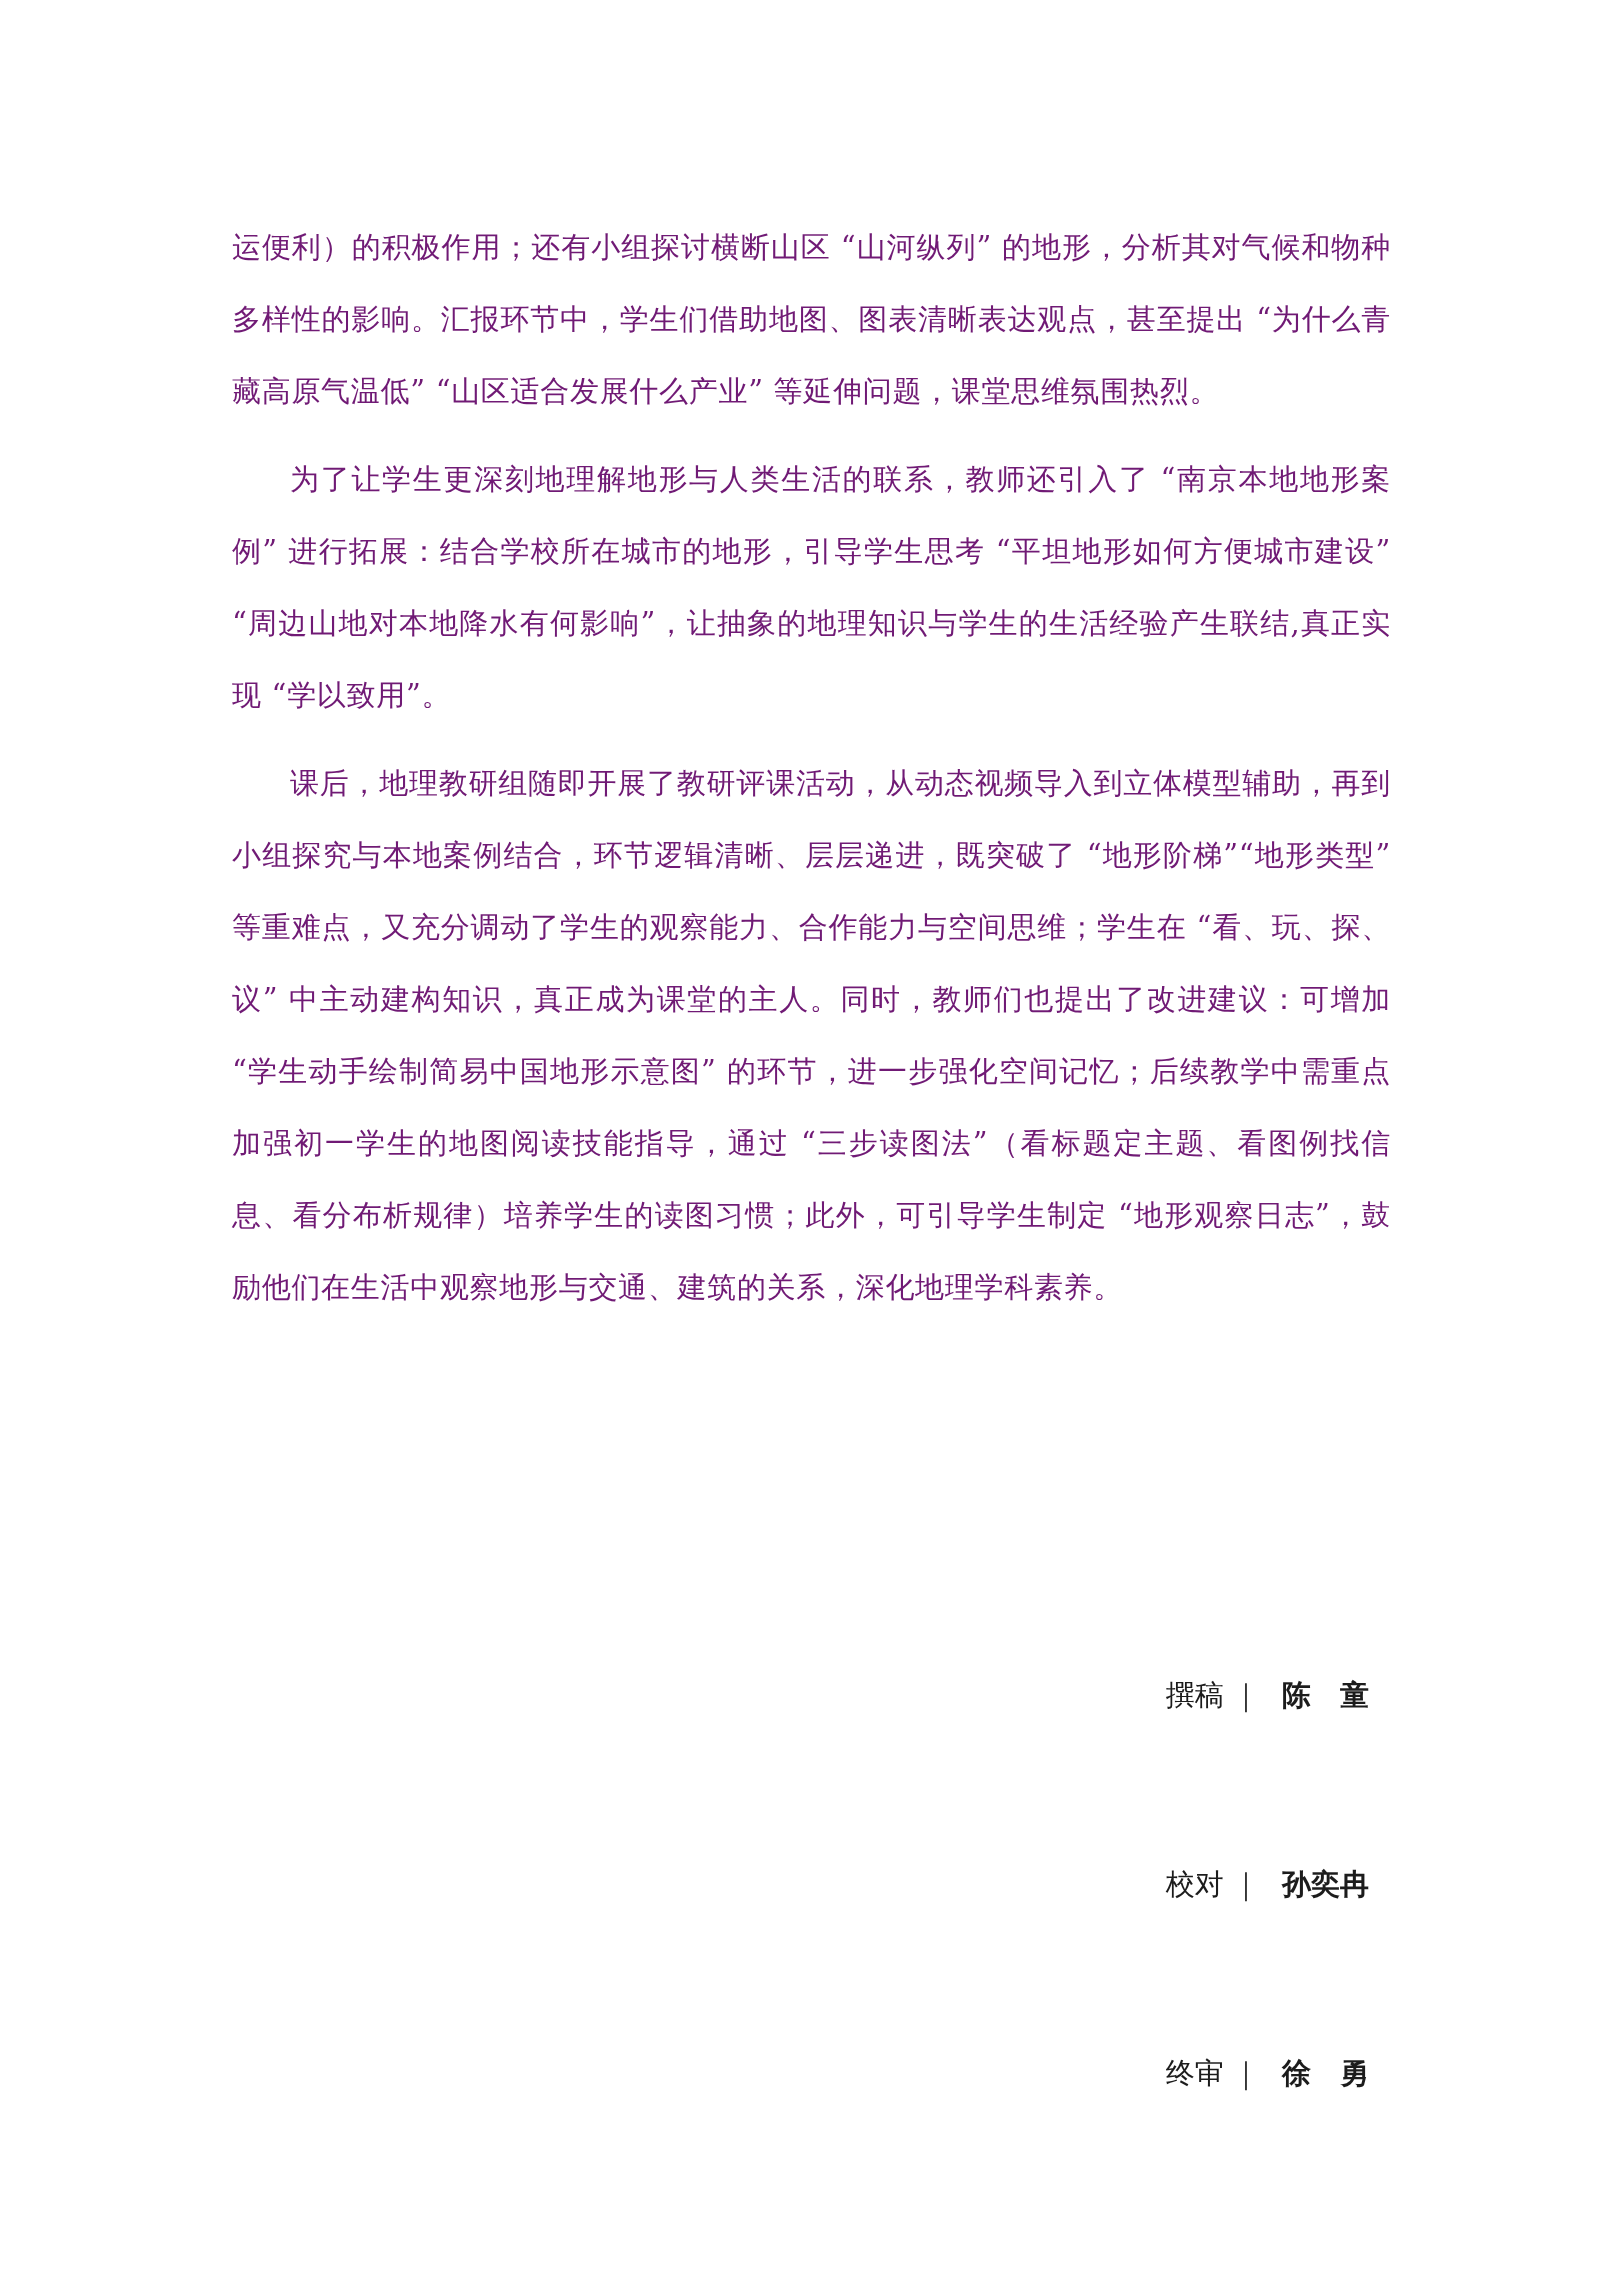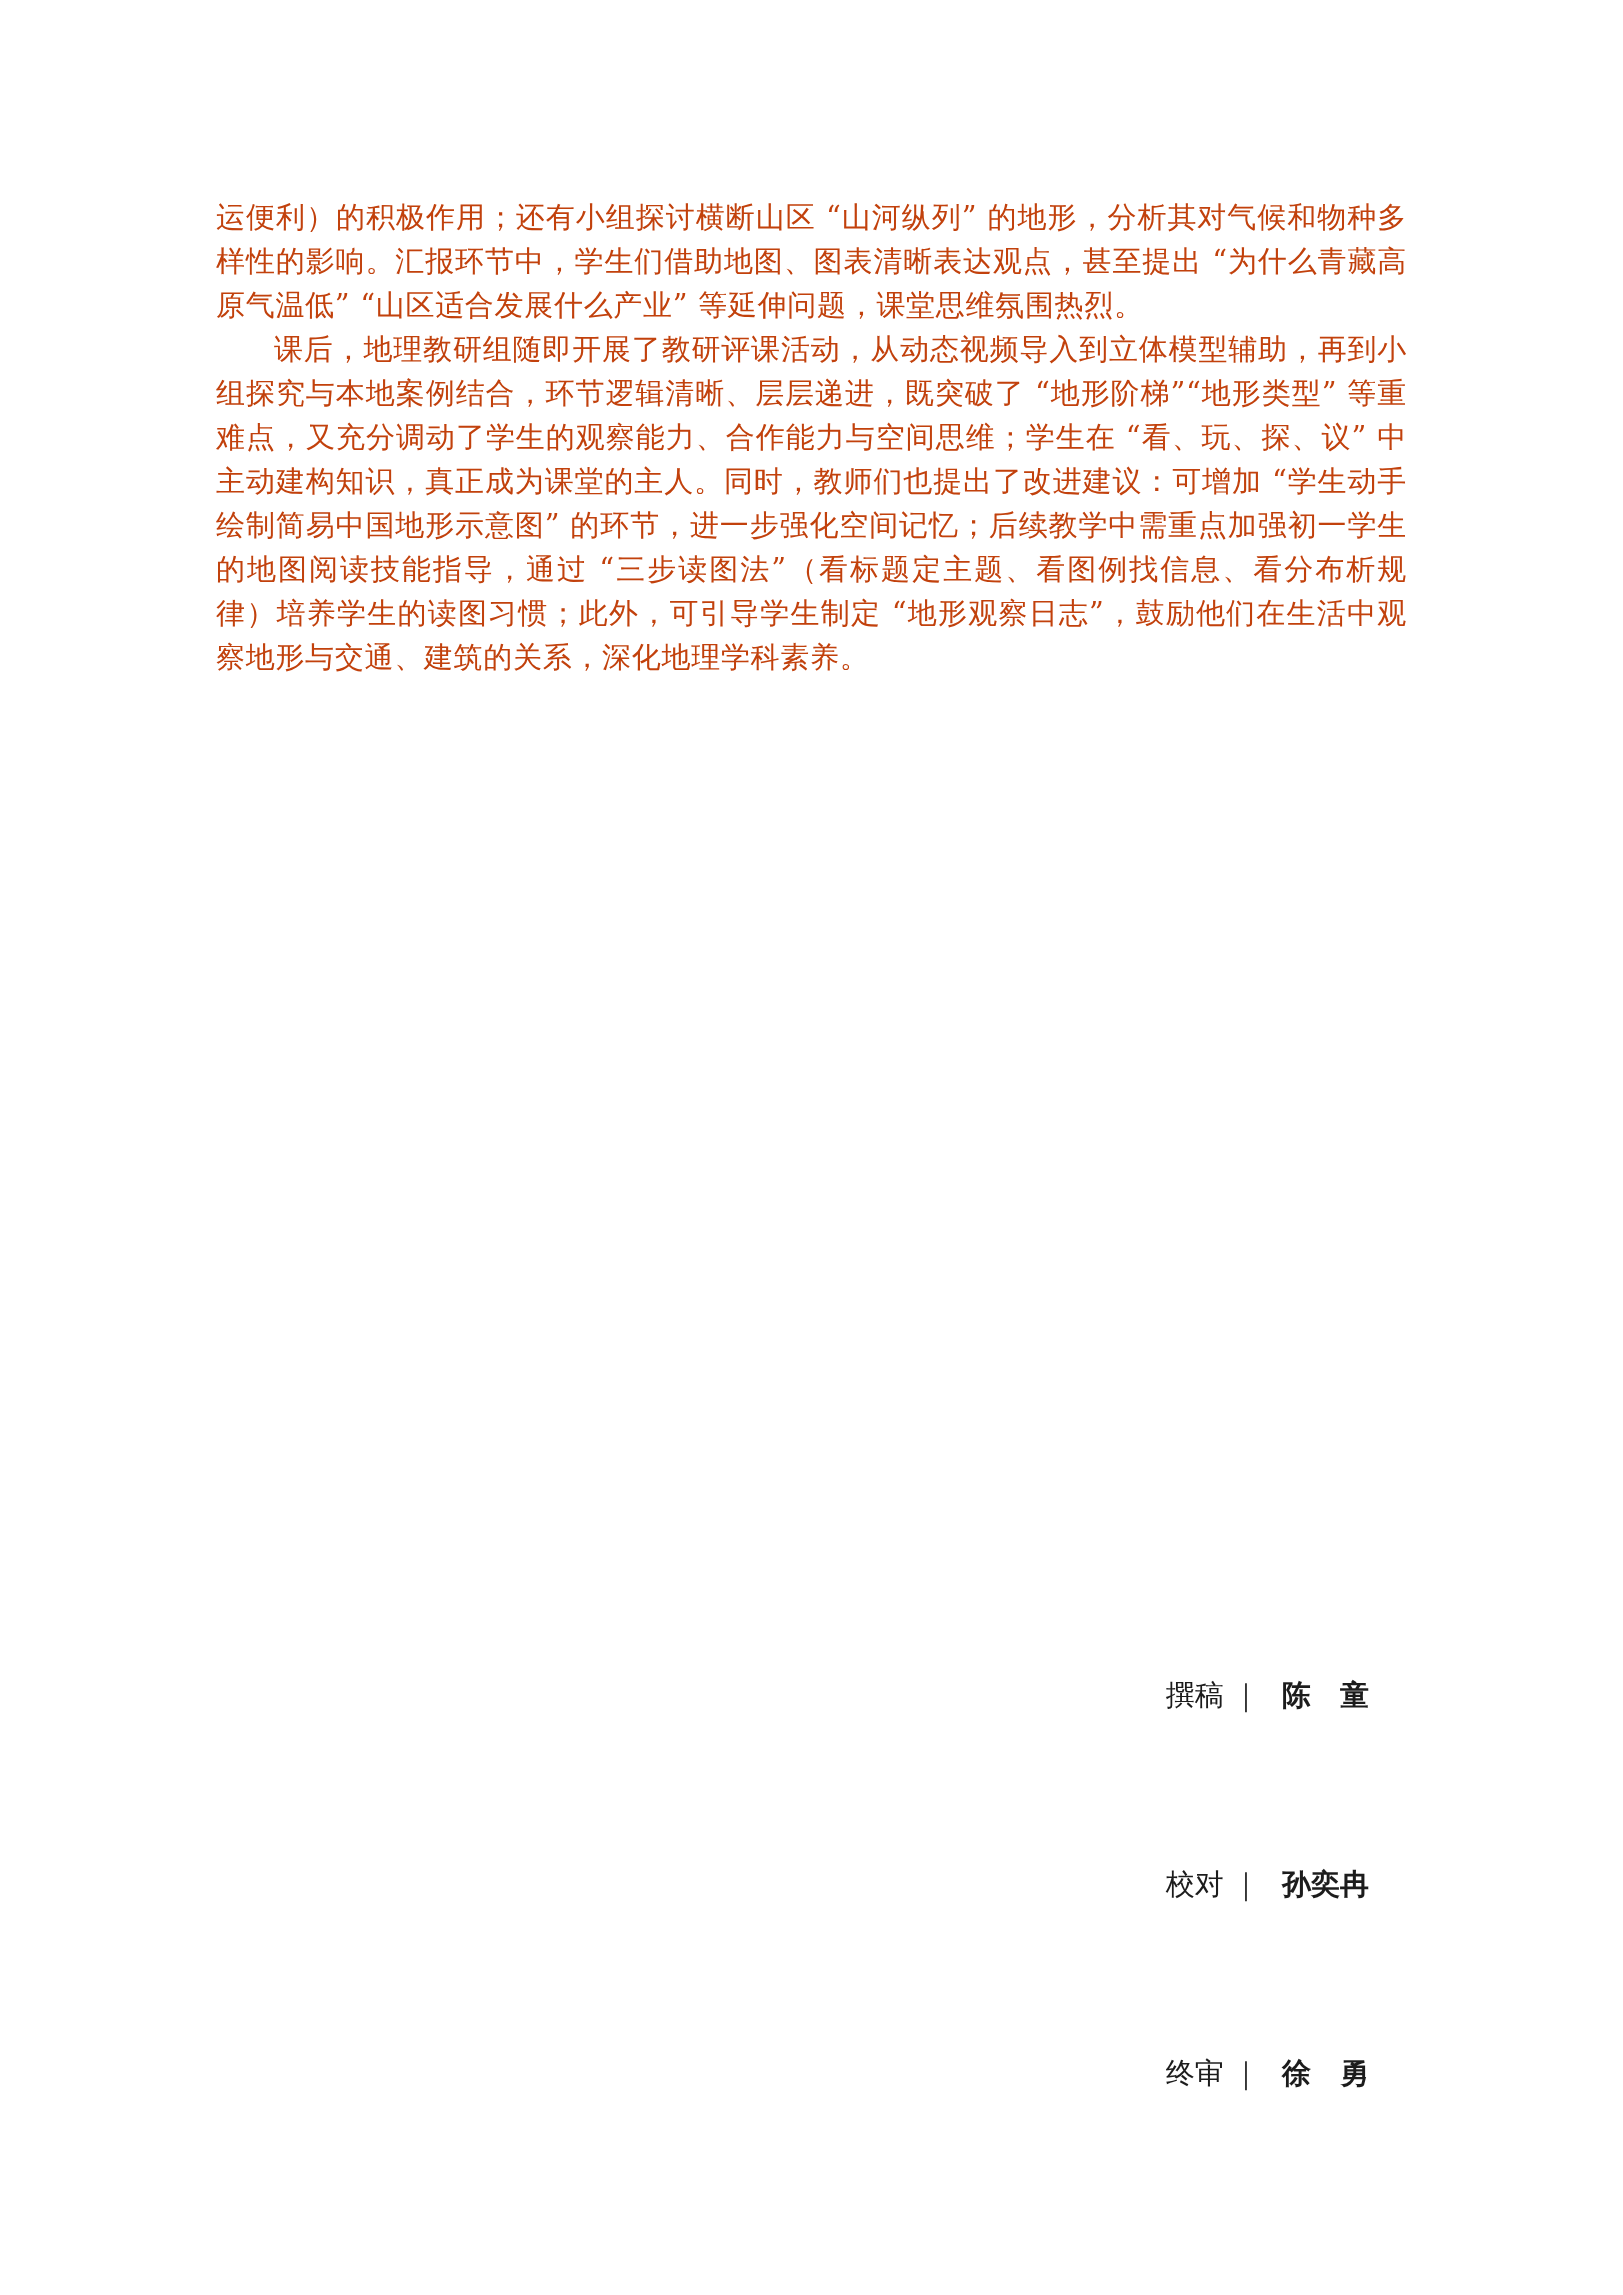--- a/index.html
+++ b/index.html
@@ -18,25 +18,25 @@
     position: absolute;
     inset: 0;
   }
   .article {
     position: absolute;
     left: 216px;
     top: 195px;
     width: 1191px;
   }
   .para {
-    margin: 0;
+    margin: 16px;
     padding: 0;
     font-size: 29px;
-    line-height: 44px;
-    color: #c2410c;
+    line-height: 72px;
+    color: #701a75;
     text-align: justify;
     text-justify: inter-ideograph;
     letter-spacing: 0.7px;
     word-break: break-all;
   }
   .para.indent {
     text-indent: 58px;
   }
   .credits {
     position: absolute;
@@ -63,20 +63,21 @@
     font-weight: bold;
   }
 </style>
 </head>
 <body>
 
 <div class="page">
 
   <div class="article">
     <p class="para">运便利）的积极作用；还有小组探讨横断山区 “山河纵列” 的地形，分析其对气候和物种多样性的影响。汇报环节中，学生们借助地图、图表清晰表达观点，甚至提出 “为什么青藏高原气温低” “山区适合发展什么产业” 等延伸问题，课堂思维氛围热烈。</p>
+    <p class="para indent">为了让学生更深刻地理解地形与人类生活的联系，教师还引入了 “南京本地地形案例” 进行拓展：结合学校所在城市的地形，引导学生思考 “平坦地形如何方便城市建设” “周边山地对本地降水有何影响”，让抽象的地理知识与学生的生活经验产生联结,真正实现 “学以致用”。</p>
     <p class="para indent">课后，地理教研组随即开展了教研评课活动，从动态视频导入到立体模型辅助，再到小组探究与本地案例结合，环节逻辑清晰、层层递进，既突破了 “地形阶梯”“地形类型” 等重难点，又充分调动了学生的观察能力、合作能力与空间思维；学生在 “看、玩、探、议” 中主动建构知识，真正成为课堂的主人。同时，教师们也提出了改进建议：可增加 “学生动手绘制简易中国地形示意图” 的环节，进一步强化空间记忆；后续教学中需重点加强初一学生的地图阅读技能指导，通过 “三步读图法”（看标题定主题、看图例找信息、看分布析规律）培养学生的读图习惯；此外，可引导学生制定 “地形观察日志”，鼓励他们在生活中观察地形与交通、建筑的关系，深化地理学科素养。</p>
   </div>
 
   <div class="credits">
     <div class="credit-row">
       <span class="credit-role">撰稿</span><span class="credit-sep">｜</span><span class="credit-name">陈　童</span>
     </div>
     <div class="credit-row">
       <span class="credit-role">校对</span><span class="credit-sep">｜</span><span class="credit-name">孙奕冉</span>
     </div>

